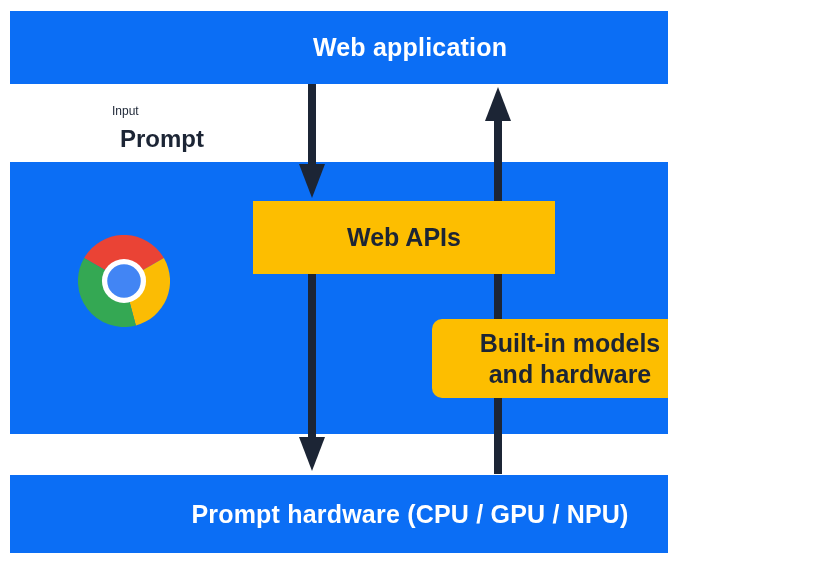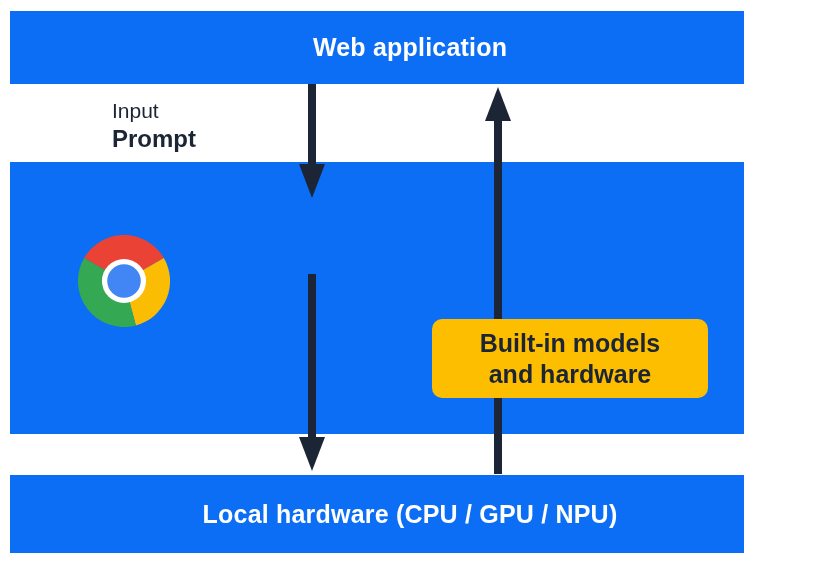--- a/index.html
+++ b/index.html
@@ -9,21 +9,21 @@
     --white: #ffffff;
     --chrome-red: #ea4335;
     --chrome-yellow: #fbbc04;
     --chrome-green: #34a853;
     --chrome-blue: #4285f4;
   }
   * { margin: 0; padding: 0; box-sizing: border-box; }
   html, body { background: #fff; }
   .stage {
     position: relative;
-    width: 744px;
+    width: 668px;
     height: 566px;
     background: var(--white);
     font-family: "Liberation Sans", sans-serif;
     overflow: hidden;
   }
   .banner {
     position: absolute;
     left: 10px;
     width: 800px;
     background: var(--blue);
@@ -45,22 +45,22 @@
     left: 10px;
     top: 162px;
     width: 800px;
     height: 272px;
     background: var(--blue);
     z-index: 1;
   }
   .io-group { position: absolute; z-index: 2; color: var(--dark-navy); }
   .io-group-left { left: 112px; top: 98px; text-align: left; }
   .io-group-right { right: 52px; top: 98px; text-align: right; }
-  .io-title { font-size: 21px; font-weight: 400; line-height: 26px; }
-  .io-value { font-size: 24px; font-weight: 700; line-height: 30px; }
+  .io-title { font-size: 12px; font-weight: 400; line-height: 26px; }
+  .io-value { font-size: 24px; font-weight: 700; line-height: 30px; margin-left: 8px; }
   .arrow-line {
     position: absolute;
     width: 8px;
     background: var(--dark-navy);
     z-index: 2;
   }
   .arrow-head {
     position: absolute;
     width: 0; height: 0;
     border-left: 13px solid transparent;
@@ -137,22 +137,25 @@
   <div class="chrome-wrap">
     <svg viewBox="0 0 96 96" width="92" height="92" aria-hidden="true">
       <path d="M48 48 L6.4 24 A48 48 0 0 1 89.6 24 Z" fill="var(--chrome-red)"></path>
       <path d="M48 48 L89.6 24 A48 48 0 0 1 60.4 94.4 Z" fill="var(--chrome-yellow)"></path>
       <path d="M48 48 L60.4 94.4 A48 48 0 0 1 6.4 24 Z" fill="var(--chrome-green)"></path>
       <circle cx="48" cy="48" r="23" fill="#ffffff"></circle>
       <circle cx="48" cy="48" r="17.5" fill="var(--chrome-blue)"></circle>
     </svg>
   </div>
 
+  <div class="yellow-box box-web-apis">
+    <span>Web APIs</span>
+  </div>
   <div class="yellow-box box-builtin">
     <span>Built-in models</span>
     <span>and hardware</span>
   </div>
 
   <div class="banner banner-bottom">
-    <span class="banner-label">Local hardware (CPU / GPU / NPU)</span>
+    <span class="banner-label">Prompt hardware (CPU / GPU / NPU)</span>
   </div>
 
 </div>
 
 </body></html>

